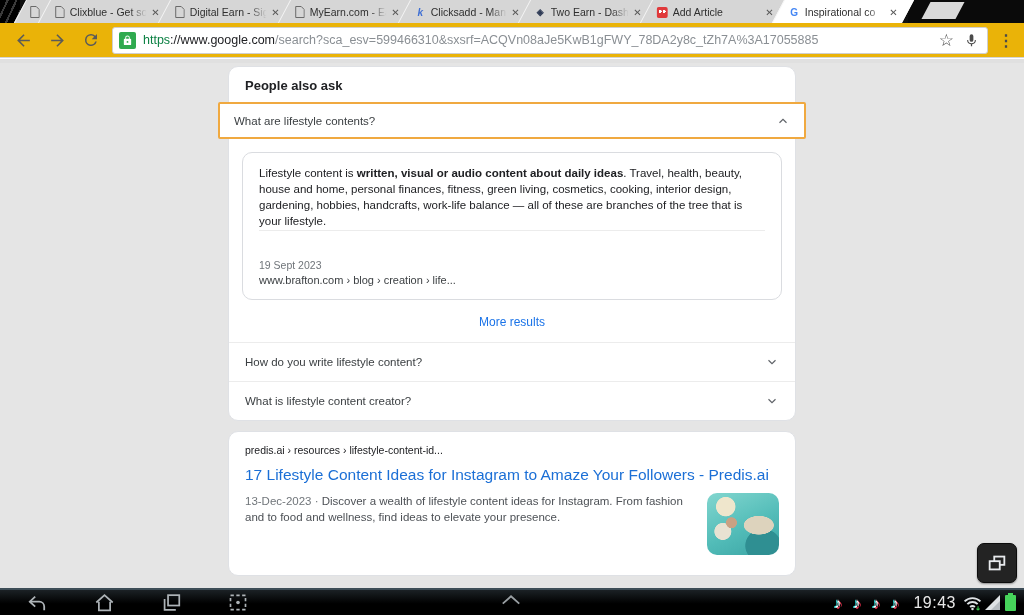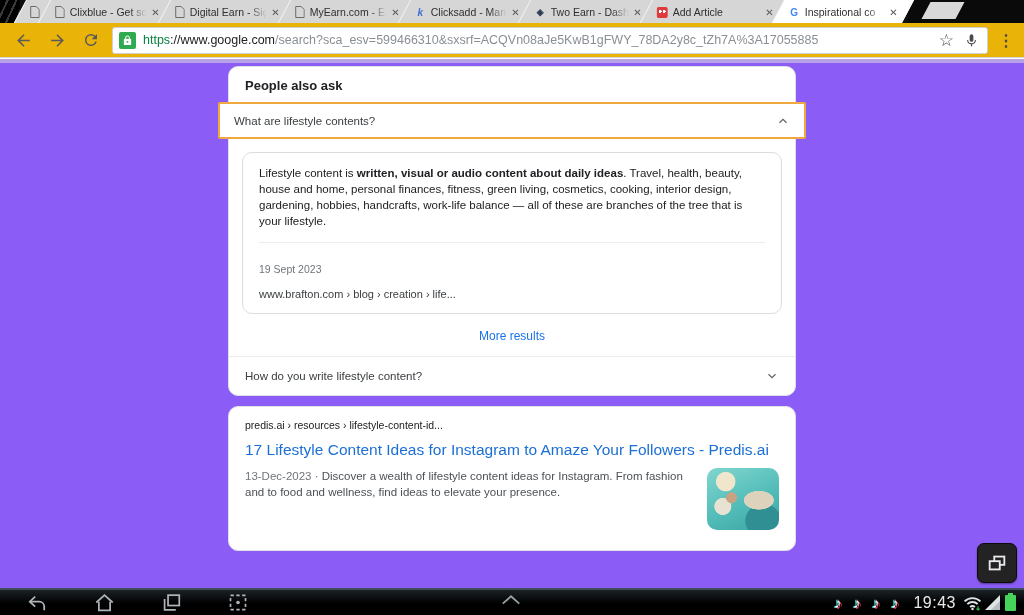--- a/index.html
+++ b/index.html
@@ -33,33 +33,33 @@
   .lock-badge { width:17px; height:17px; background:#2faa4f; border-radius:2px; display:flex; align-items:center; justify-content:center; flex:none; margin-right:7px; }
   .url-text { flex:1; font-size:12.5px; white-space:nowrap; overflow:hidden; color:#202124; }
   .url-scheme { color:#0b8043; }
   .url-host { color:#202124; }
   .url-path { color:#8a8f94; }
   .omni-icon { flex:none; margin-left:10px; display:flex; align-items:center; }
   .star-glyph { font-size:17px; color:#4a4a4a; line-height:1; }
   .overflow-glyph { font-size:16px; color:#4a4a4a; font-weight:bold; letter-spacing:0; }
 
   
-  .content { position:absolute; top:59px; bottom:27px; left:0; right:0; background:#8b5cf6; overflow:hidden; }
+  .content { position:absolute; top:59px; bottom:27px; left:0; right:0; background:#e5e5e5; overflow:hidden; }
   .toolbar-shade { height:4px; background:#dcdcdc; opacity:.55; }
   .column { width:568px; margin:3px auto 0; }
   .card { border:1px solid #dfe1e5; border-radius:10px; background:#fff; }
   .paa-header { font-size:13px; font-weight:bold; color:#202124; padding:11px 16px 9px; }
   .paa-active-q { margin:0 -11px; background:#fff; border:2px solid #f0a940; border-radius:2px; height:37px; display:flex; align-items:center; justify-content:space-between; padding:0 14px; }
   .q-text { font-size:11.5px; color:#3c4043; }
   .chev { flex:none; }
   .answer-panel { margin:13px 13px 0; border:1px solid #dadce0; border-radius:10px; padding:12px 16px 13px; }
   .answer-text { font-size:11.5px; line-height:16px; color:#202124; }
-  .answer-date { margin-top:13px; padding-top:20px; border-top:1px solid #ececec; color:#70757a; font-size:10.5px; }
+  .answer-date { margin-top:1px; padding-top:28px; border-top:1px solid #ececec; color:#70757a; font-size:10.5px; }
   .answer-link { display:block; margin-top:13px; font-size:15px; line-height:21px; color:#1b6fd6; text-decoration:none; }
-  .answer-source { font-size:11px; color:#3c4043; margin-top:13px; }
+  .answer-source { font-size:11px; color:#3c4043; margin-top:3px; }
   .more-results { text-align:center; padding:15px 0 13px; font-size:12px; color:#1a73e8; }
   .paa-row { display:flex; align-items:center; justify-content:space-between; height:39px; padding:0 16px; border-top:1px solid #ececec; }
   .result-card { margin-top:10px; padding:12px 16px 20px; min-height:120px; }
   .crumb { font-size:10.5px; color:#202124; }
   .result-title { display:block; font-size:15.5px; color:#1b6fd6; margin-top:10px; text-decoration:none; white-space:nowrap; }
   .result-row { display:flex; margin-top:9px; }
   .snippet { flex:1; font-size:11.5px; line-height:16px; color:#4d5156; }
   .snippet-date { color:#70757a; }
   .thumb { flex:none; width:72px; height:62px; border-radius:10px; margin-left:16px;
       background:
@@ -225,20 +225,26 @@
         </div>
 
         <div class="more-results">More results</div>
 
         <div class="paa-row">
           <span class="q-text">How do you write lifestyle content?</span>
           <svg class="chev" width="14" height="14" viewBox="0 0 24 24">
               <polyline points="6,9 12,15 18,9" fill="none" stroke="#5f6368" stroke-width="2"></polyline>
             </svg>
         </div>
+        <div class="paa-row">
+          <span class="q-text">What is lifestyle content creator?</span>
+          <svg class="chev" width="14" height="14" viewBox="0 0 24 24">
+              <polyline points="6,9 12,15 18,9" fill="none" stroke="#5f6368" stroke-width="2"></polyline>
+            </svg>
+        </div>
       </div>
 
       <div class="card result-card">
         <div class="crumb">predis.ai › resources › lifestyle-content-id...</div>
         <a class="result-title" href="#">17 Lifestyle Content Ideas for Instagram to Amaze Your Followers - Predis.ai</a>
         <div class="result-row">
           <div class="snippet"><span class="snippet-date">13-Dec-2023</span><span class="snippet-date"> · </span><span>Discover a wealth of lifestyle content ideas for Instagram. From fashion and to food and wellness, find ideas to elevate your presence.</span></div>
           <div class="thumb"></div>
         </div>
       </div>

